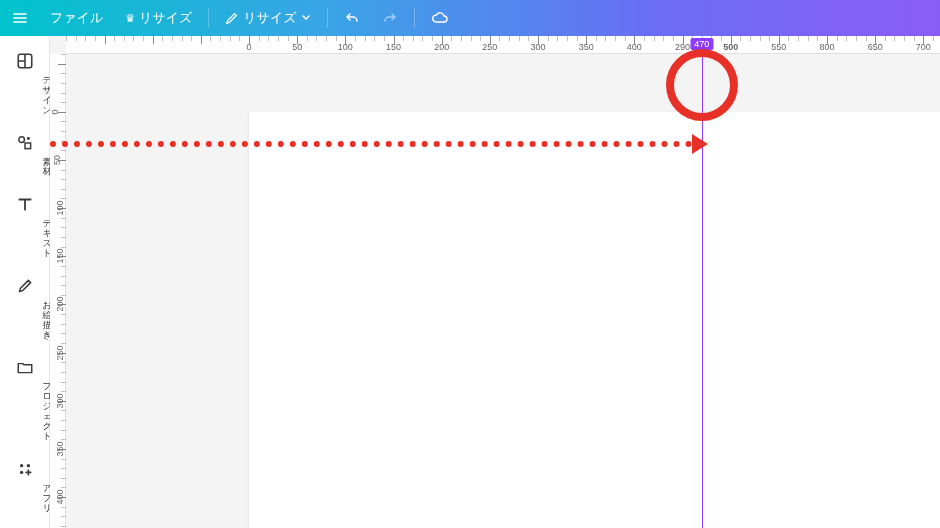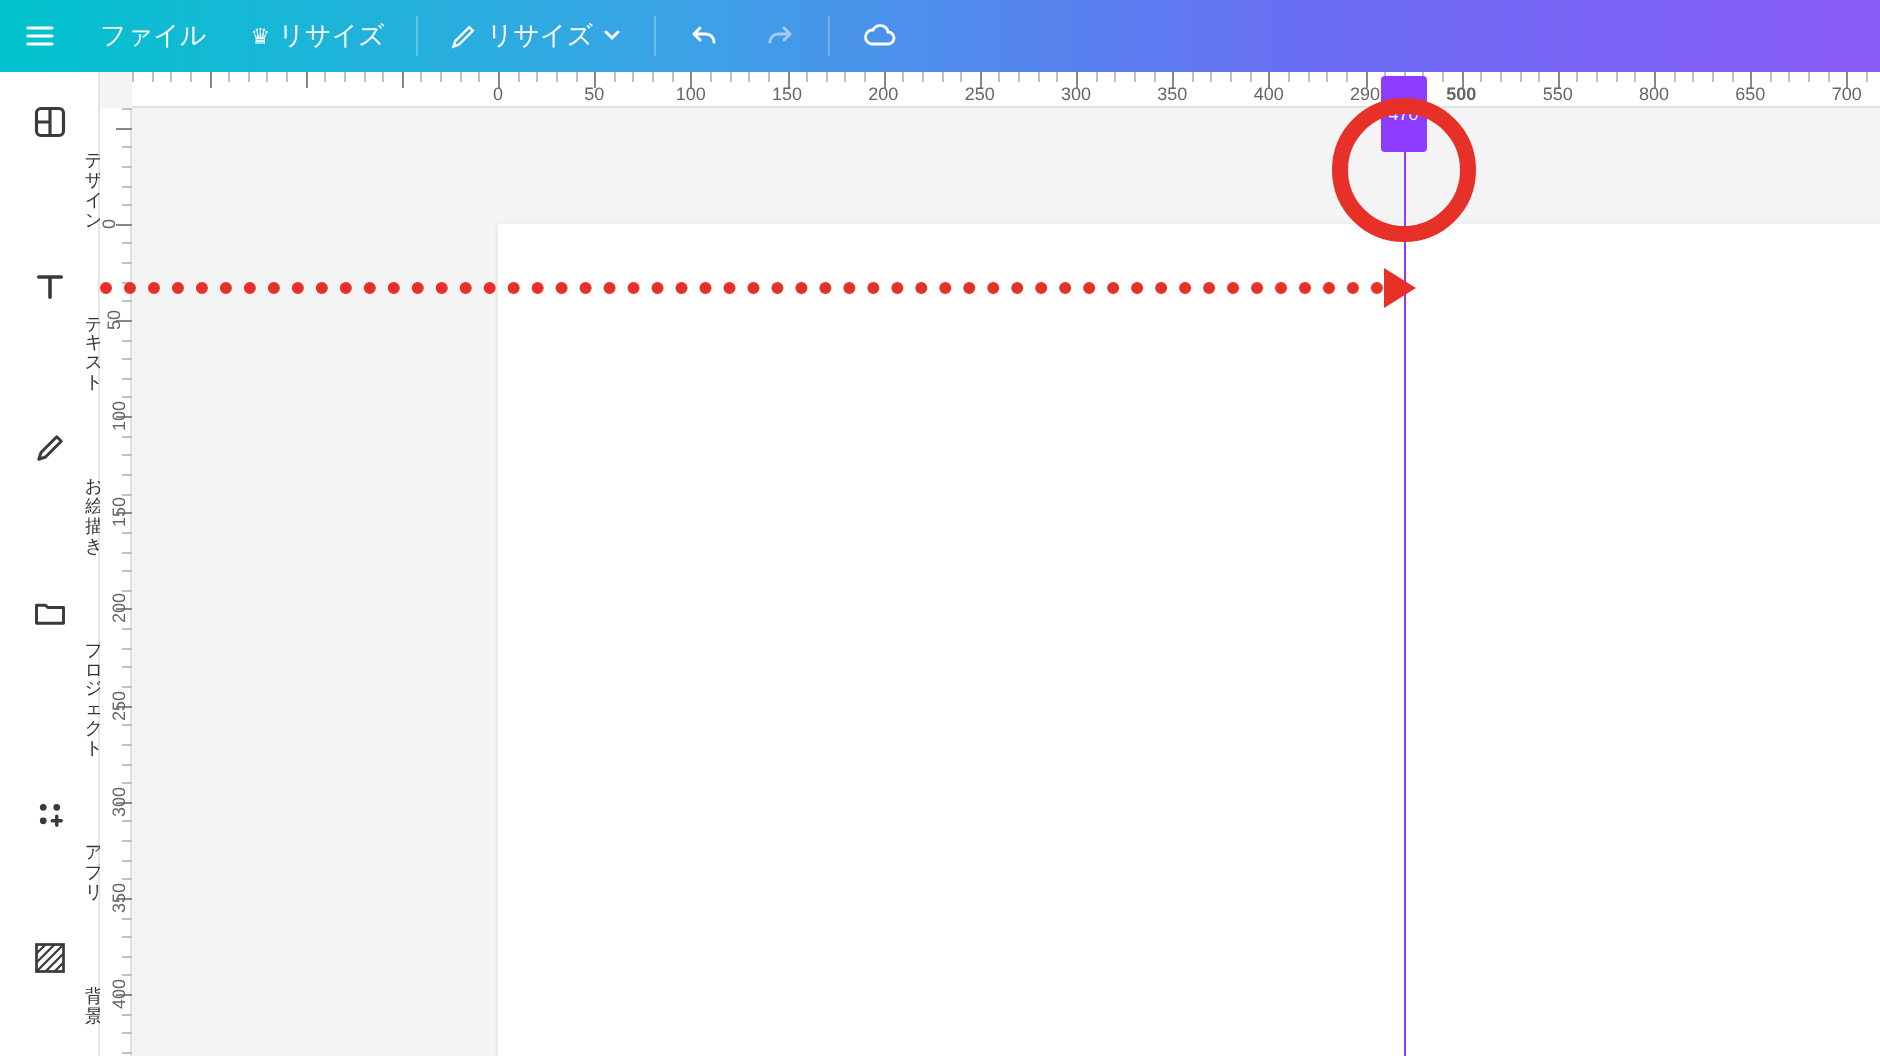--- a/index.html
+++ b/index.html
@@ -74,21 +74,21 @@
     width: 1px;
     background: #8c3bff;
   }
   .guide-badge {
     position: absolute;
     top: 2px;
     transform: translateX(-50%);
     background: #8c3bff;
     color: #fff;
     font-size: 9px;
-    padding: 14px 4px;
+    padding: 1px 4px;
     border-radius: 2px;
     z-index: 5;
   }
 
   .anno-circle {
     position: absolute;
     border: 8px solid #e73128;
     border-radius: 50%;
     width: 72px; height: 72px;
     z-index: 10;
@@ -159,20 +159,30 @@
 <div class="main">
   <div class="sidebar" id="sidebar">
       <div class="sb-item">
         <span class="sb-ico">
           <svg width="18" height="18" viewBox="0 0 16 16">
             <rect x="2" y="2" width="12" height="12" rx="2" stroke="currentColor" stroke-width="1.4" fill="none"></rect>
             <path d="M8 2v12M2 8h6" stroke="currentColor" stroke-width="1.4"></path>
           </svg>
         </span>
         <span class="sb-lbl">デザイン</span>
+      </div>
+      <div class="sb-item">
+        <span class="sb-ico">
+          <svg width="18" height="18" viewBox="0 0 16 16">
+            <circle cx="5" cy="5" r="2.5" stroke="currentColor" stroke-width="1.3" fill="none"></circle>
+            <rect x="8" y="8" width="5" height="5" stroke="currentColor" stroke-width="1.3" fill="none"></rect>
+            <circle cx="11" cy="4" r="1.3" fill="currentColor"></circle>
+          </svg>
+        </span>
+        <span class="sb-lbl">素材</span>
       </div>
       <div class="sb-item">
         <span class="sb-ico">
           <svg width="18" height="18" viewBox="0 0 16 16">
             <path d="M3 4h10M8 4v9" stroke="currentColor" stroke-width="1.6" stroke-linecap="round"></path>
           </svg>
         </span>
         <span class="sb-lbl">テキスト</span>
       </div>
       <div class="sb-item">

